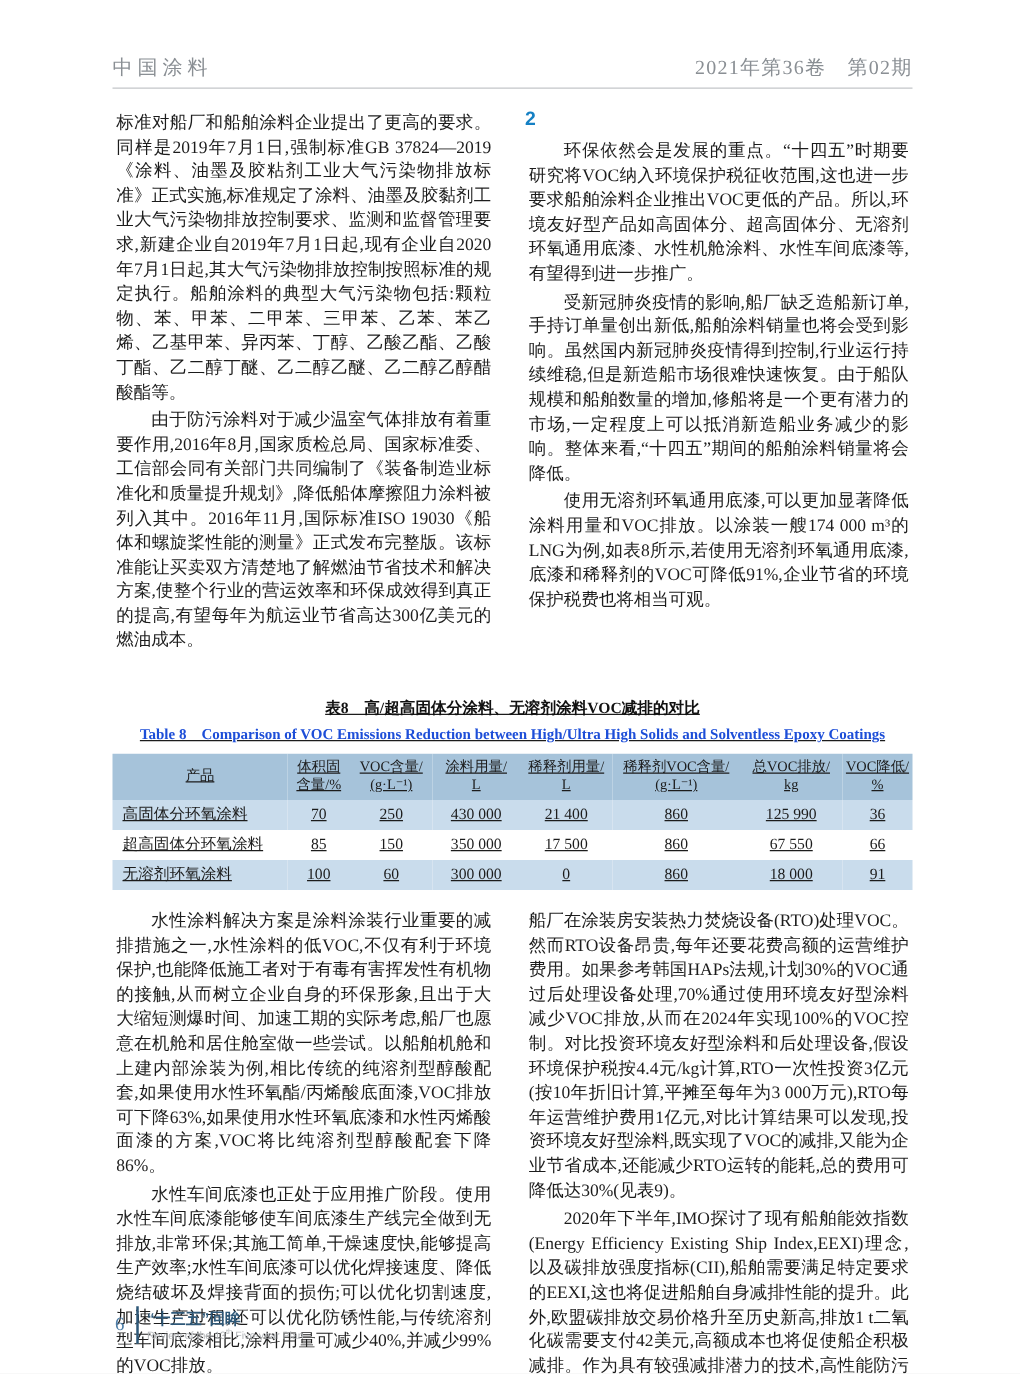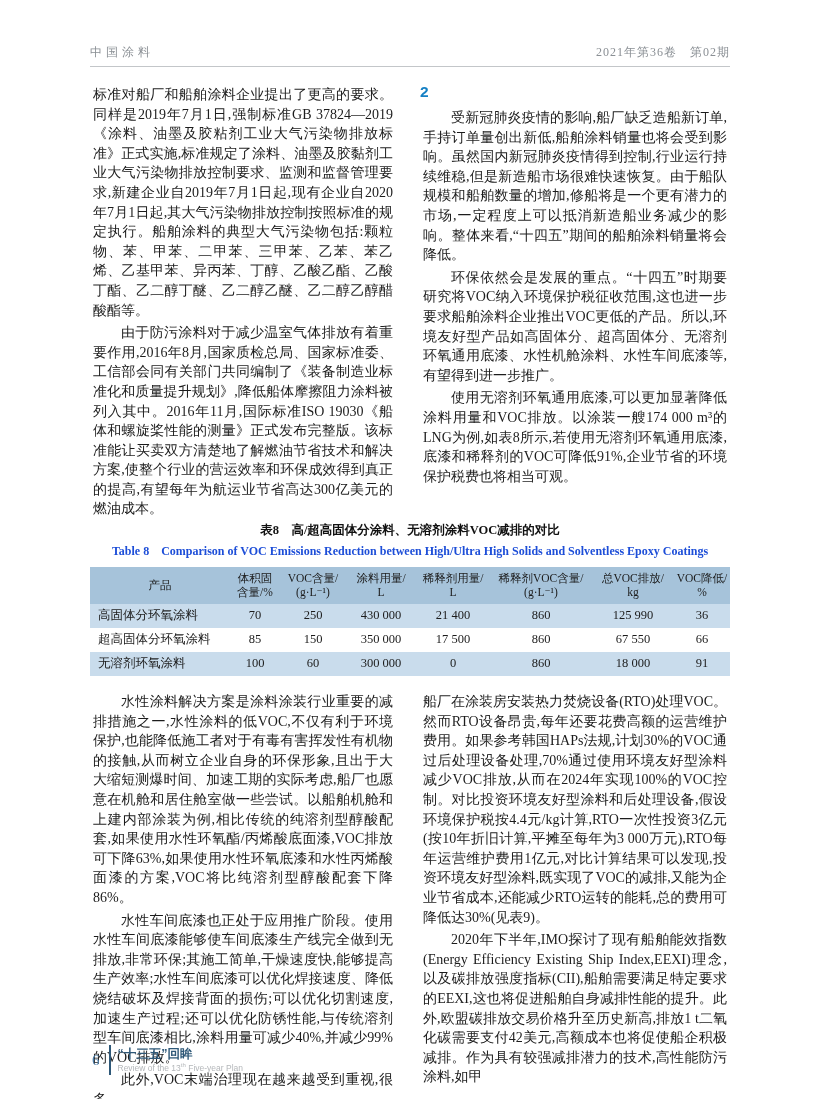--- a/index.html
+++ b/index.html
@@ -4,39 +4,39 @@
 <style>
   html,body { margin:0; padding:0; background:#ffffff; }
   .page {
     position:relative; width:816px; height:1099px; box-sizing:border-box;
     background:#ffffff; outline:1px solid #d9d9d9;
     padding:44px 86px 0 90px; overflow:hidden;
     font-family:"Liberation Serif","DejaVu Serif",serif; color:#1c1c1c;
   }
   
   .running-header { display:flex; justify-content:space-between; align-items:flex-end;
-    font-size:12px; color:#8a8f94; }
+    font-size:16px; color:#8a8f94; }
   .journal-name { letter-spacing:4px; }
   .issue-info { letter-spacing:1px; }
   .header-rule { border-bottom:1px solid #c3c6c9; margin-top:5px; margin-bottom:15px; }
 
   
   .cols { display:flex; gap:24px; }
   .col-left { width:306px; }
   .col-right { width:310px; }
   p { margin:3px; text-align:justify; font-size:14px; line-height:19.6px; }
   .indent { text-indent:2em; }
 
   
   .section-heading { margin:1px 0 7px 0; font-family:"Liberation Sans","DejaVu Sans",sans-serif;
     font-size:15.5px; font-weight:bold; color:#1580c4; display:flex; }
   .section-number { margin-right:16px; }
 
   
-  .table-block { margin-top:0; }
+  .table-block { margin-top:32px;text-decoration:underline; }
   .tbl-title-cn { text-align:center; font-weight:bold; font-size:12.5px; color:#111; }
   .tbl-title-en { text-align:center; font-weight:bold; font-size:12px; color:#1d4ed8; margin:4px 0 7px 0; }
   table { width:100%; border-collapse:collapse; table-layout:fixed; }
   col.c-product { width:140px; } col.c-vs { width:50px; } col.c-voc { width:66px; }
   col.c-paint { width:70px; } col.c-thin { width:74px; } col.c-thinvoc { width:102px; }
   col.c-total { width:82px; } col.c-red { width:56px; }
   thead th { background:#a6c3da; font-weight:normal; font-size:11.5px; line-height:14px;
     padding:4px 0 5px 0; text-align:center; vertical-align:middle; }
   thead th span { display:block; }
   tbody td { text-align:center; font-size:12.5px; padding:3px 0 4px 0; }
@@ -67,22 +67,22 @@
 
   <div class="cols top">
     <div class="col-left">
       <p>标准对船厂和船舶涂料企业提出了更高的要求。同样是2019年7月1日,强制标准GB 37824—2019《涂料、油墨及胶粘剂工业大气污染物排放标准》正式实施,标准规定了涂料、油墨及胶黏剂工业大气污染物排放控制要求、监测和监督管理要求,新建企业自2019年7月1日起,现有企业自2020年7月1日起,其大气污染物排放控制按照标准的规定执行。船舶涂料的典型大气污染物包括:颗粒物、苯、甲苯、二甲苯、三甲苯、乙苯、苯乙烯、乙基甲苯、异丙苯、丁醇、乙酸乙酯、乙酸丁酯、乙二醇丁醚、乙二醇乙醚、乙二醇乙醇醋酸酯等。</p>
       <p class="indent">由于防污涂料对于减少温室气体排放有着重要作用,2016年8月,国家质检总局、国家标准委、工信部会同有关部门共同编制了《装备制造业标准化和质量提升规划》,降低船体摩擦阻力涂料被列入其中。2016年11月,国际标准ISO 19030《船体和螺旋桨性能的测量》正式发布完整版。该标准能让买卖双方清楚地了解燃油节省技术和解决方案,使整个行业的营运效率和环保成效得到真正的提高,有望每年为航运业节省高达300亿美元的燃油成本。</p>
     </div>
     <div class="col-right">
       <h2 class="section-heading">
         <span class="section-number">2</span>
       </h2>
+      <p class="indent">环保依然会是发展的重点。“十四五”时期要研究将VOC纳入环境保护税征收范围,这也进一步要求船舶涂料企业推出VOC更低的产品。所以,环境友好型产品如高固体分、超高固体分、无溶剂环氧通用底漆、水性机舱涂料、水性车间底漆等,有望得到进一步推广。</p>
       <p class="indent">受新冠肺炎疫情的影响,船厂缺乏造船新订单,手持订单量创出新低,船舶涂料销量也将会受到影响。虽然国内新冠肺炎疫情得到控制,行业运行持续维稳,但是新造船市场很难快速恢复。由于船队规模和船舶数量的增加,修船将是一个更有潜力的市场,一定程度上可以抵消新造船业务减少的影响。整体来看,“十四五”期间的船舶涂料销量将会降低。</p>
-      <p class="indent">环保依然会是发展的重点。“十四五”时期要研究将VOC纳入环境保护税征收范围,这也进一步要求船舶涂料企业推出VOC更低的产品。所以,环境友好型产品如高固体分、超高固体分、无溶剂环氧通用底漆、水性机舱涂料、水性车间底漆等,有望得到进一步推广。</p>
       <p class="indent">使用无溶剂环氧通用底漆,可以更加显著降低涂料用量和VOC排放。以涂装一艘174 000 m³的LNG为例,如表8所示,若使用无溶剂环氧通用底漆,底漆和稀释剂的VOC可降低91%,企业节省的环境保护税费也将相当可观。</p>
     </div>
   </div>
 
   <div class="table-block">
     <div class="tbl-title-cn">表8　高/超高固体分涂料、无溶剂涂料VOC减排的对比</div>
     <div class="tbl-title-en">Table 8　Comparison of VOC Emissions Reduction between High/Ultra High Solids and Solventless Epoxy Coatings</div>
     <table>
       <colgroup>
         <col class="c-product">

